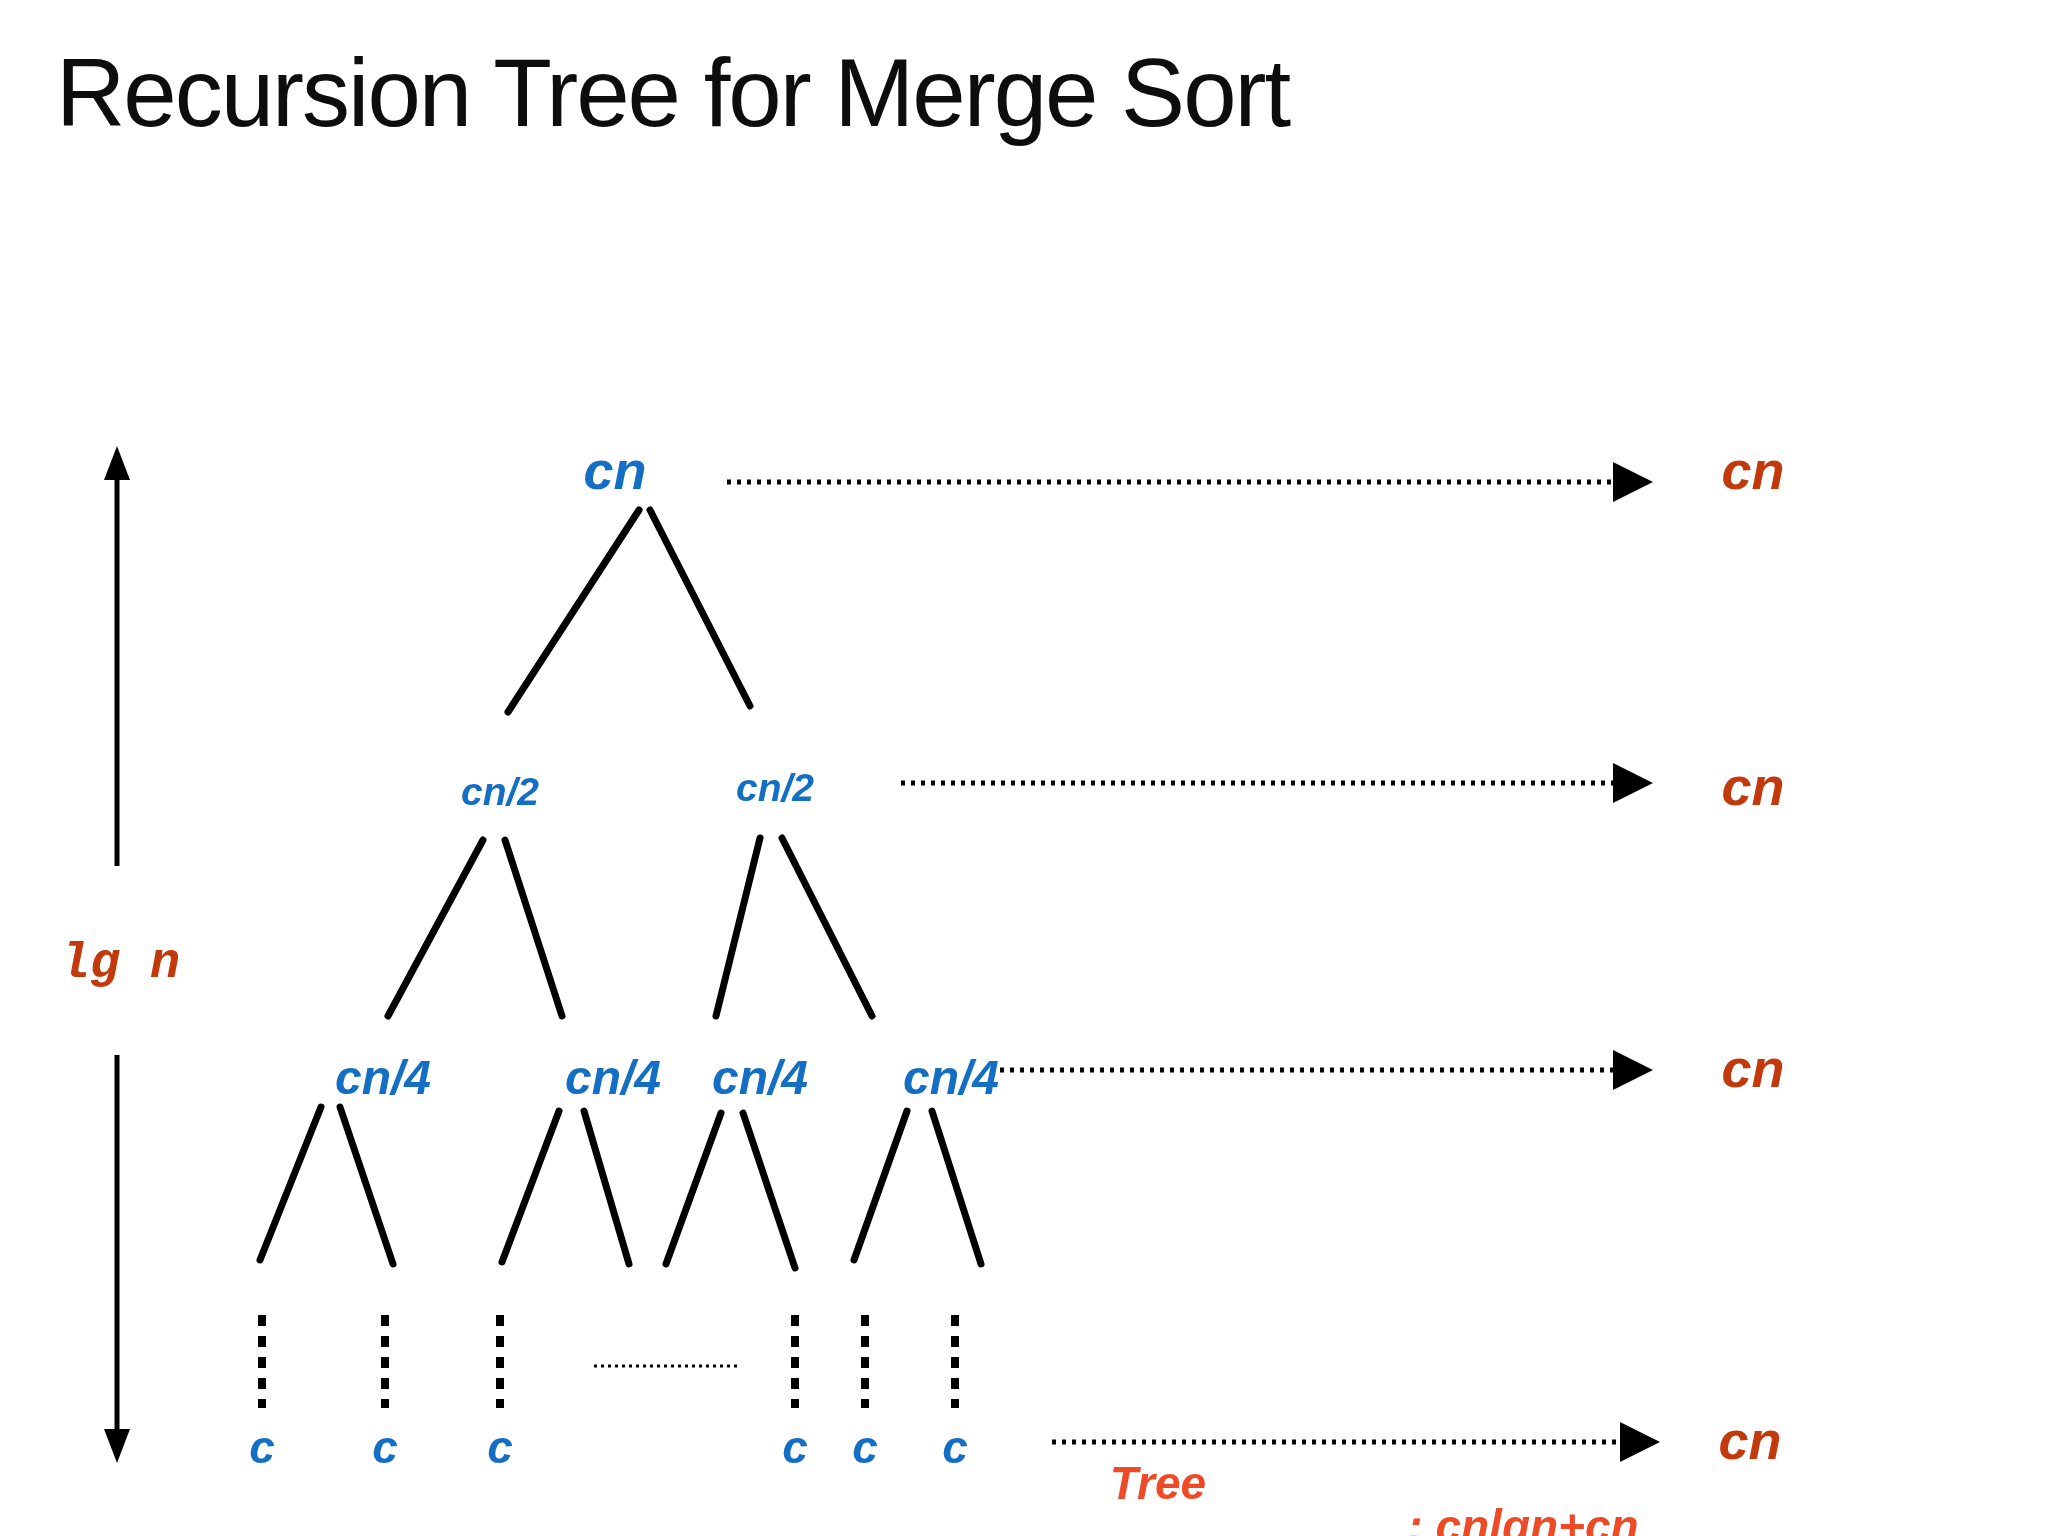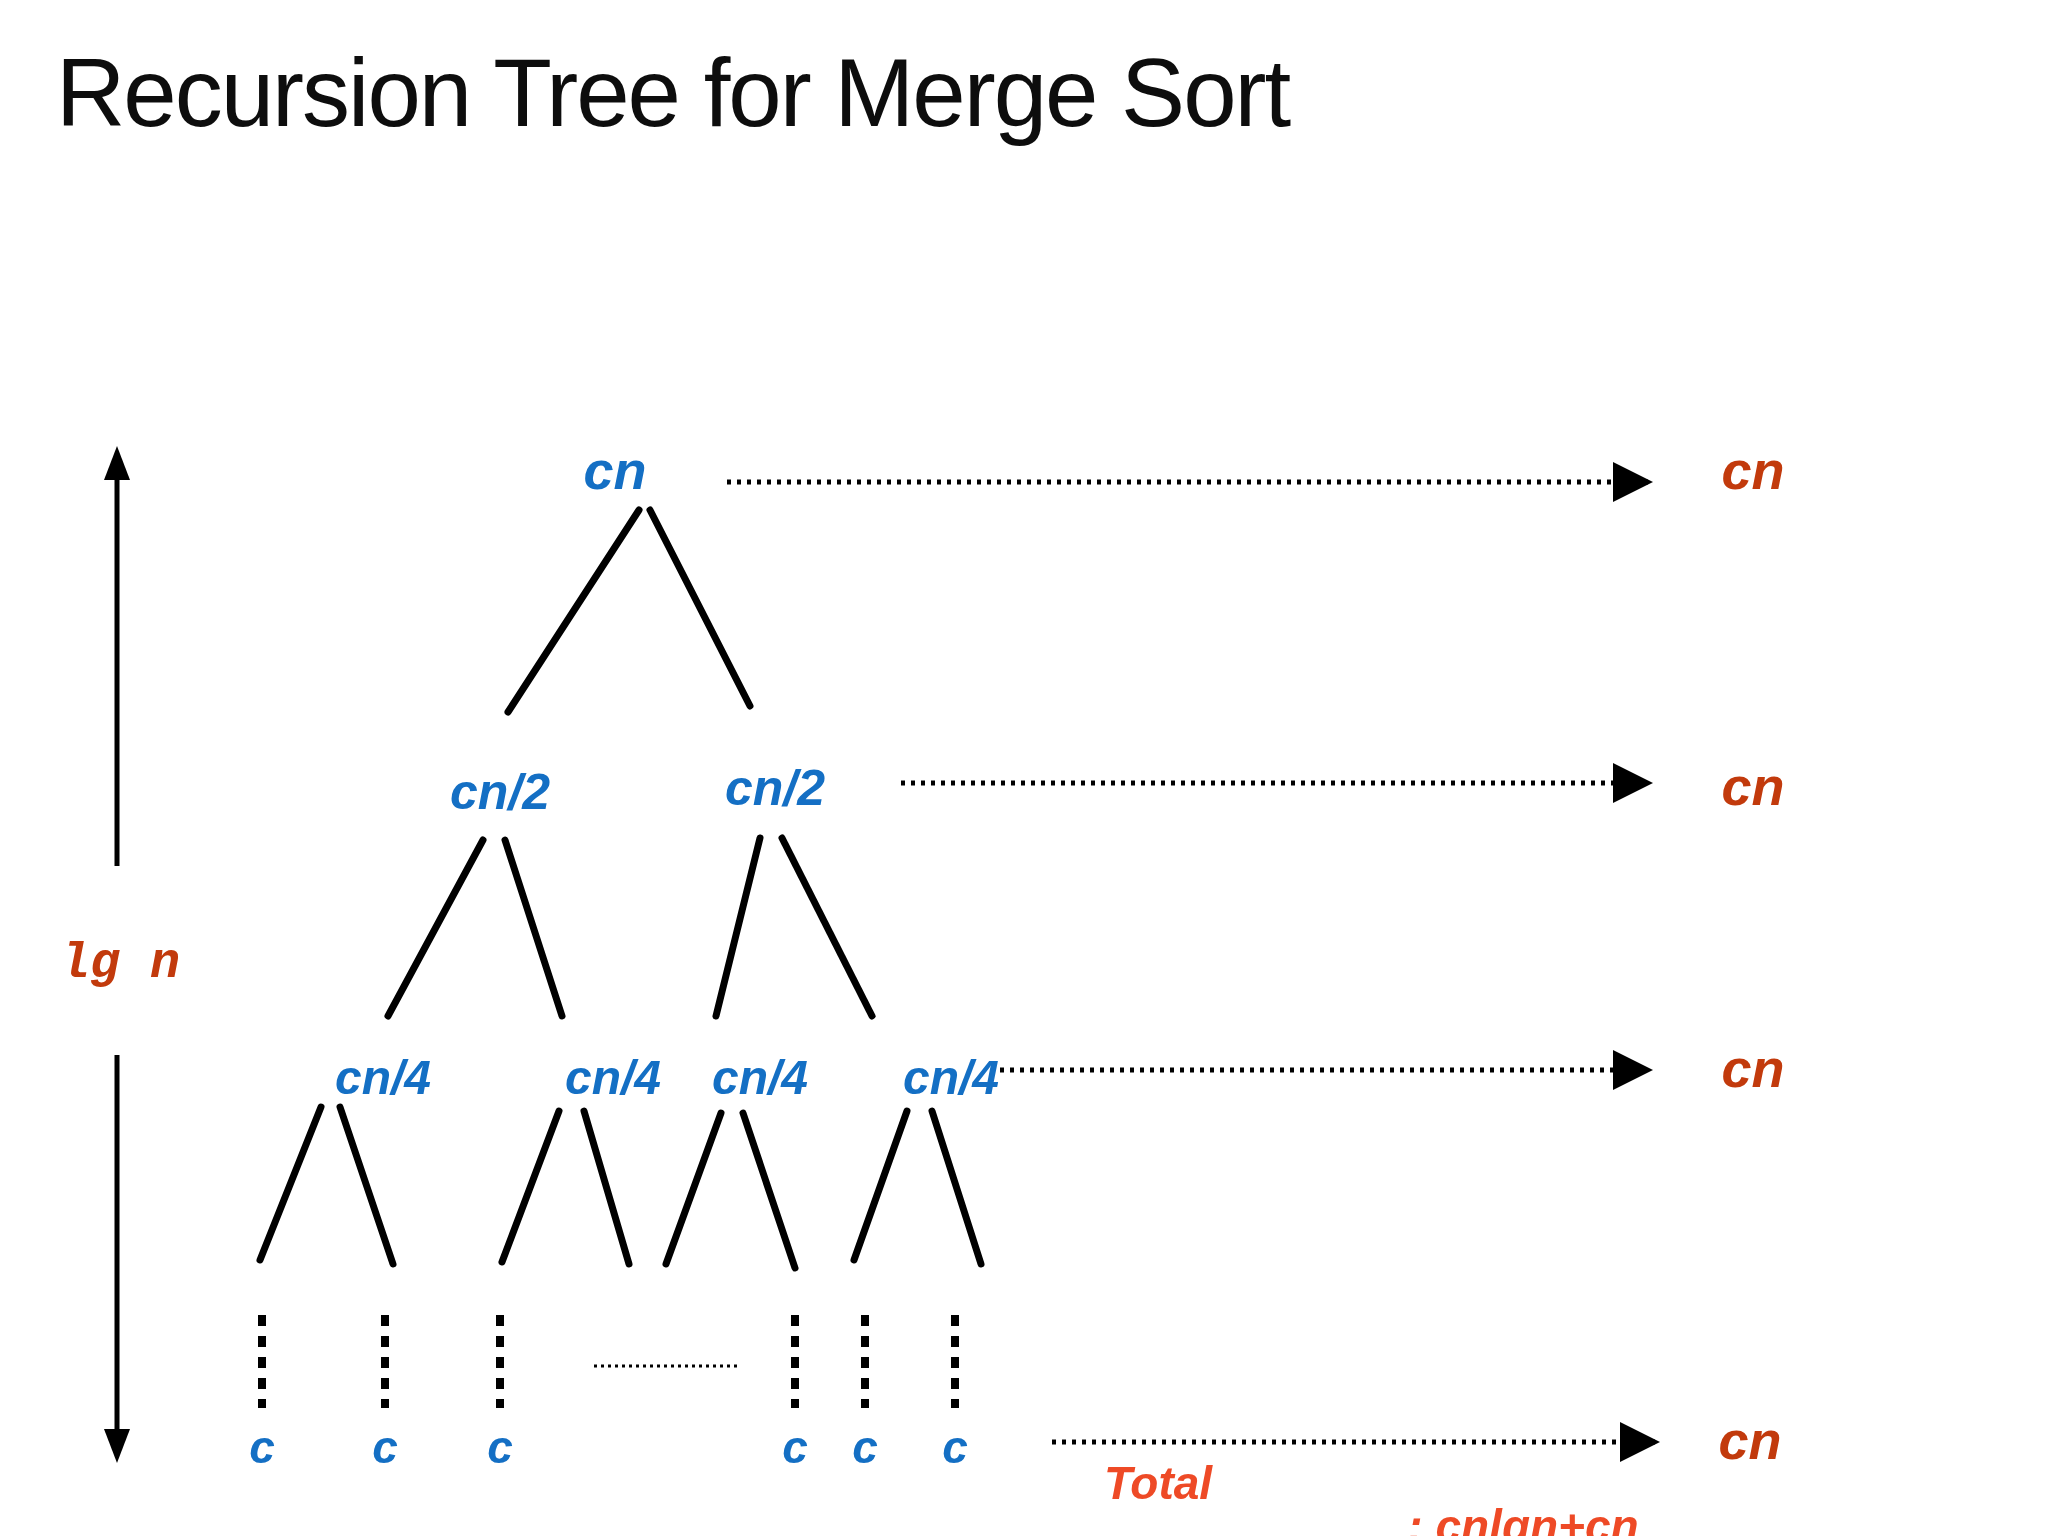--- a/index.html
+++ b/index.html
@@ -21,21 +21,21 @@
     font-size:50px;font-style:italic;color:#111111;white-space:nowrap;
   }
   .node{
     position:absolute;transform:translate(-50%,-50%);
     font-weight:bold;font-style:italic;white-space:nowrap;
   }
   .blue{color:#146fc4;}
   .red{color:#c23a0c;}
   .orange{color:#ee4a26;}
   .fs-root{font-size:54px;}
-  .fs-l1{font-size:50px;}
+  .fs-l1{font-size:39px;}
   .fs-l2{font-size:48px;margin-left:48px;}
   .fs-leaf{font-size:46px;}
   .fs-cost{font-size:54px;}
   .fs-depth{font-size:50px;font-family:Liberation Mono, monospace;}
   .fs-total{font-size:46px;}
   #svg-layer{position:absolute;left:0;top:0;}
 </style>
 </head>
 <body>
 
@@ -106,16 +106,16 @@
   <span class="node blue fs-leaf" style="left:865px;top:1447px">c</span>
   <span class="node blue fs-leaf" style="left:955px;top:1447px">c</span>
 
   <span class="node red fs-cost" style="left:1753px;top:470px">cn</span>
   <span class="node red fs-cost" style="left:1753px;top:786px">cn</span>
   <span class="node red fs-cost" style="left:1753px;top:1068px">cn</span>
   <span class="node red fs-cost" style="left:1750px;top:1440px">cn</span>
 
   <span class="node red fs-depth" style="left:120px;top:963px">lg n</span>
 
-  <span class="node orange fs-total" style="left:1158px;top:1483px">Total</span>
+  <span class="node orange fs-total" style="left:1158px;top:1483px">Tree</span>
   <span class="node orange fs-total" style="left:1523px;top:1526px">: cnlgn+cn</span>
 
 </div>
 
 </body></html>

